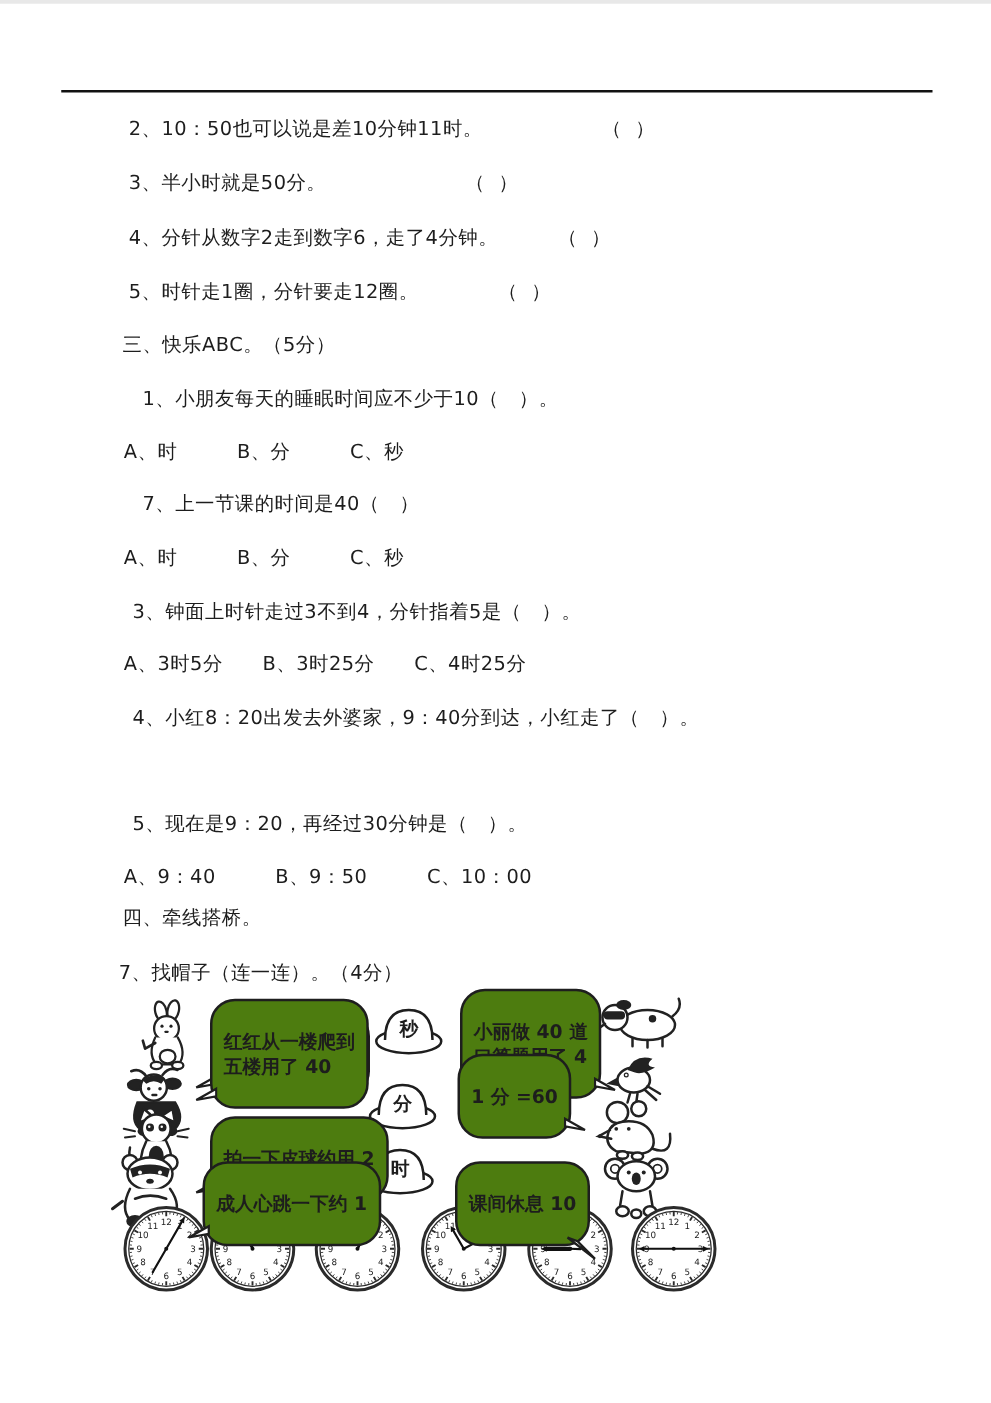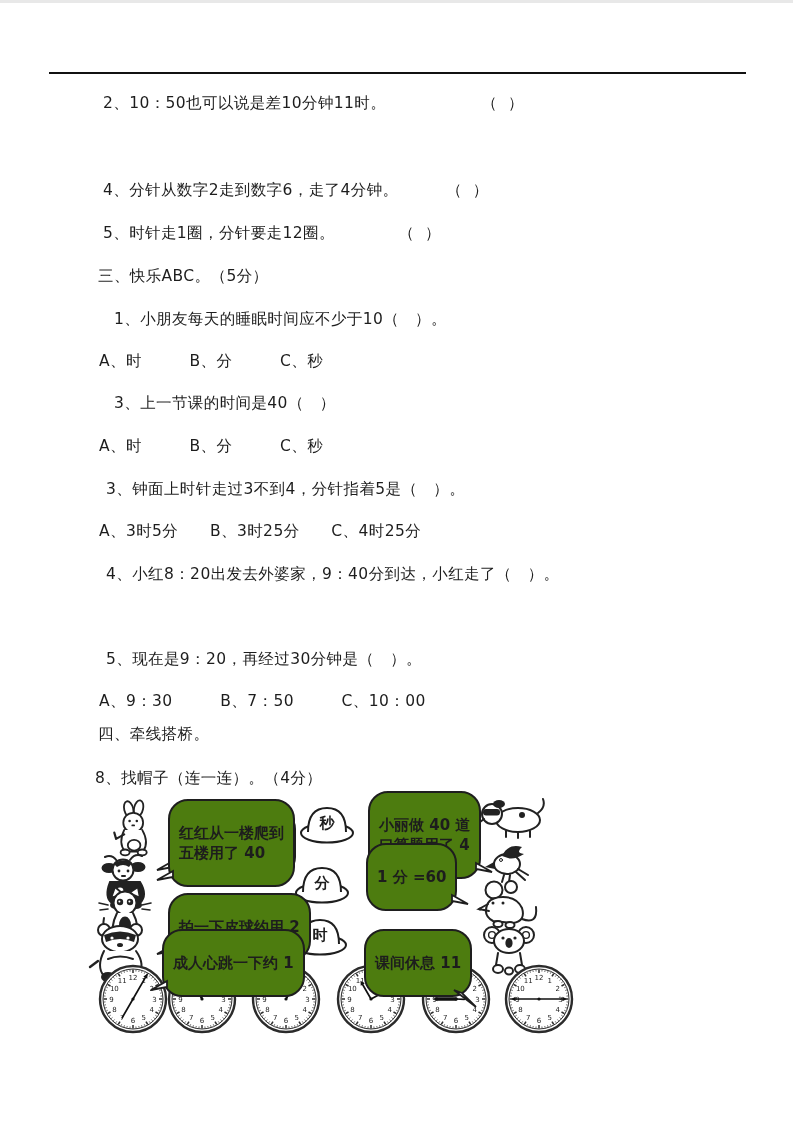--- a/index.html
+++ b/index.html
@@ -54,41 +54,42 @@
   .clock{position:absolute;z-index:2;}
 </style>
 </head>
 <body>
 
 <div class="page">
 
   <div class="top-rule"></div>
 
   <div class="tline" style="left:103px;top:89px">2、10：50也可以说是差10分钟11时。　　　　　　（  ）</div>
+  <div class="tline" style="left:103px;top:132px">3、半小时就是50分。　　　　　　　（  ）</div>
   <div class="tline" style="left:103px;top:176px">4、分针从数字2走到数字6，走了4分钟。　　　（  ）</div>
   <div class="tline" style="left:103px;top:219px">5、时针走1圈，分针要走12圈。　　　　（  ）</div>
 
   <div class="tline" style="left:98px;top:262px">三、快乐ABC。（5分）</div>
 
   <div class="tline" style="left:114px;top:305px">1、小朋友每天的睡眠时间应不少于10（　）。</div>
   <div class="tline" style="left:99px;top:347px">A、时　　　B、分　　　C、秒</div>
 
-  <div class="tline" style="left:114px;top:389px">3、上一节课的时间是40（　）</div>
+  <div class="tline" style="left:114px;top:389px">7、上一节课的时间是40（　）</div>
   <div class="tline" style="left:99px;top:432px">A、时　　　B、分　　　C、秒</div>
 
   <div class="tline" style="left:106px;top:475px">3、钟面上时针走过3不到4，分针指着5是（　）。</div>
   <div class="tline" style="left:99px;top:517px">A、3时5分　　B、3时25分　　C、4时25分</div>
 
   <div class="tline" style="left:106px;top:560px">4、小红8：20出发去外婆家，9：40分到达，小红走了（　）。</div>
 
   <div class="tline" style="left:106px;top:645px">5、现在是9：20，再经过30分钟是（　）。</div>
-  <div class="tline" style="left:99px;top:687px">A、9：30　　　B、7：50　　　C、10：00</div>
+  <div class="tline" style="left:99px;top:687px">A、9：40　　　B、9：50　　　C、10：00</div>
 
   <div class="tline" style="left:98px;top:720px">四、牵线搭桥。</div>
-  <div class="tline" style="left:95px;top:764px">8、找帽子（连一连）。（4分）</div>
+  <div class="tline" style="left:95px;top:764px">7、找帽子（连一连）。（4分）</div>
 
   <div class="faint" style="left:178px;top:912px">连一连（6</div>
 
   <svg class="sprite" style="left:108px;top:796px" width="54" height="60" viewBox="0 0 60 64" stroke="#222" fill="#fff" stroke-width="2" stroke-linecap="round">
     <ellipse cx="23" cy="10" rx="5" ry="9" transform="rotate(-14 23 10)"></ellipse>
     <ellipse cx="34" cy="9" rx="5" ry="9" transform="rotate(12 34 9)"></ellipse>
     <circle cx="28" cy="25" r="11"></circle>
     <path d="M18 33 Q11 48 19 57 L39 57 Q46 47 38 33"></path>
     <ellipse cx="29" cy="50" rx="7" ry="6"></ellipse>
     <ellipse cx="19" cy="58" rx="5" ry="3.2"></ellipse>
@@ -205,21 +206,21 @@
 
   <div class="bubble" style="left:366px;top:840px">
     <span>1 分 =60</span>
     <svg class="tail tail-right" width="18" height="14">
       <path d="M1 3 L17 12 L1 9 Z" fill="#fff" stroke="#1e1e1e" stroke-width="1.8"></path>
     </svg>
   </div>
 
 
   <div class="bubble" style="left:364px;top:926px">
-    <span>课间休息 11</span>
+    <span>课间休息 10</span>
     <svg class="tail" style="right:-8px;bottom:-14px" width="26" height="20">
       <path d="M2 1 L24 18 L10 4 Z" fill="#fff" stroke="#1e1e1e" stroke-width="1.8"></path>
     </svg>
   </div>
 
   <svg class="sprite" style="left:478px;top:790px" width="68" height="48" viewBox="0 0 68 48" stroke="#222" fill="#fff" stroke-width="2" stroke-linecap="round">
     <ellipse cx="40" cy="27" rx="22" ry="12"></ellipse>
     <circle cx="14" cy="21" r="10"></circle>
     <rect x="5" y="16" width="17" height="6.5" rx="3" fill="#222" stroke="none"></rect>
     <ellipse cx="21" cy="11" rx="6" ry="4" fill="#222" stroke="none"></ellipse>

